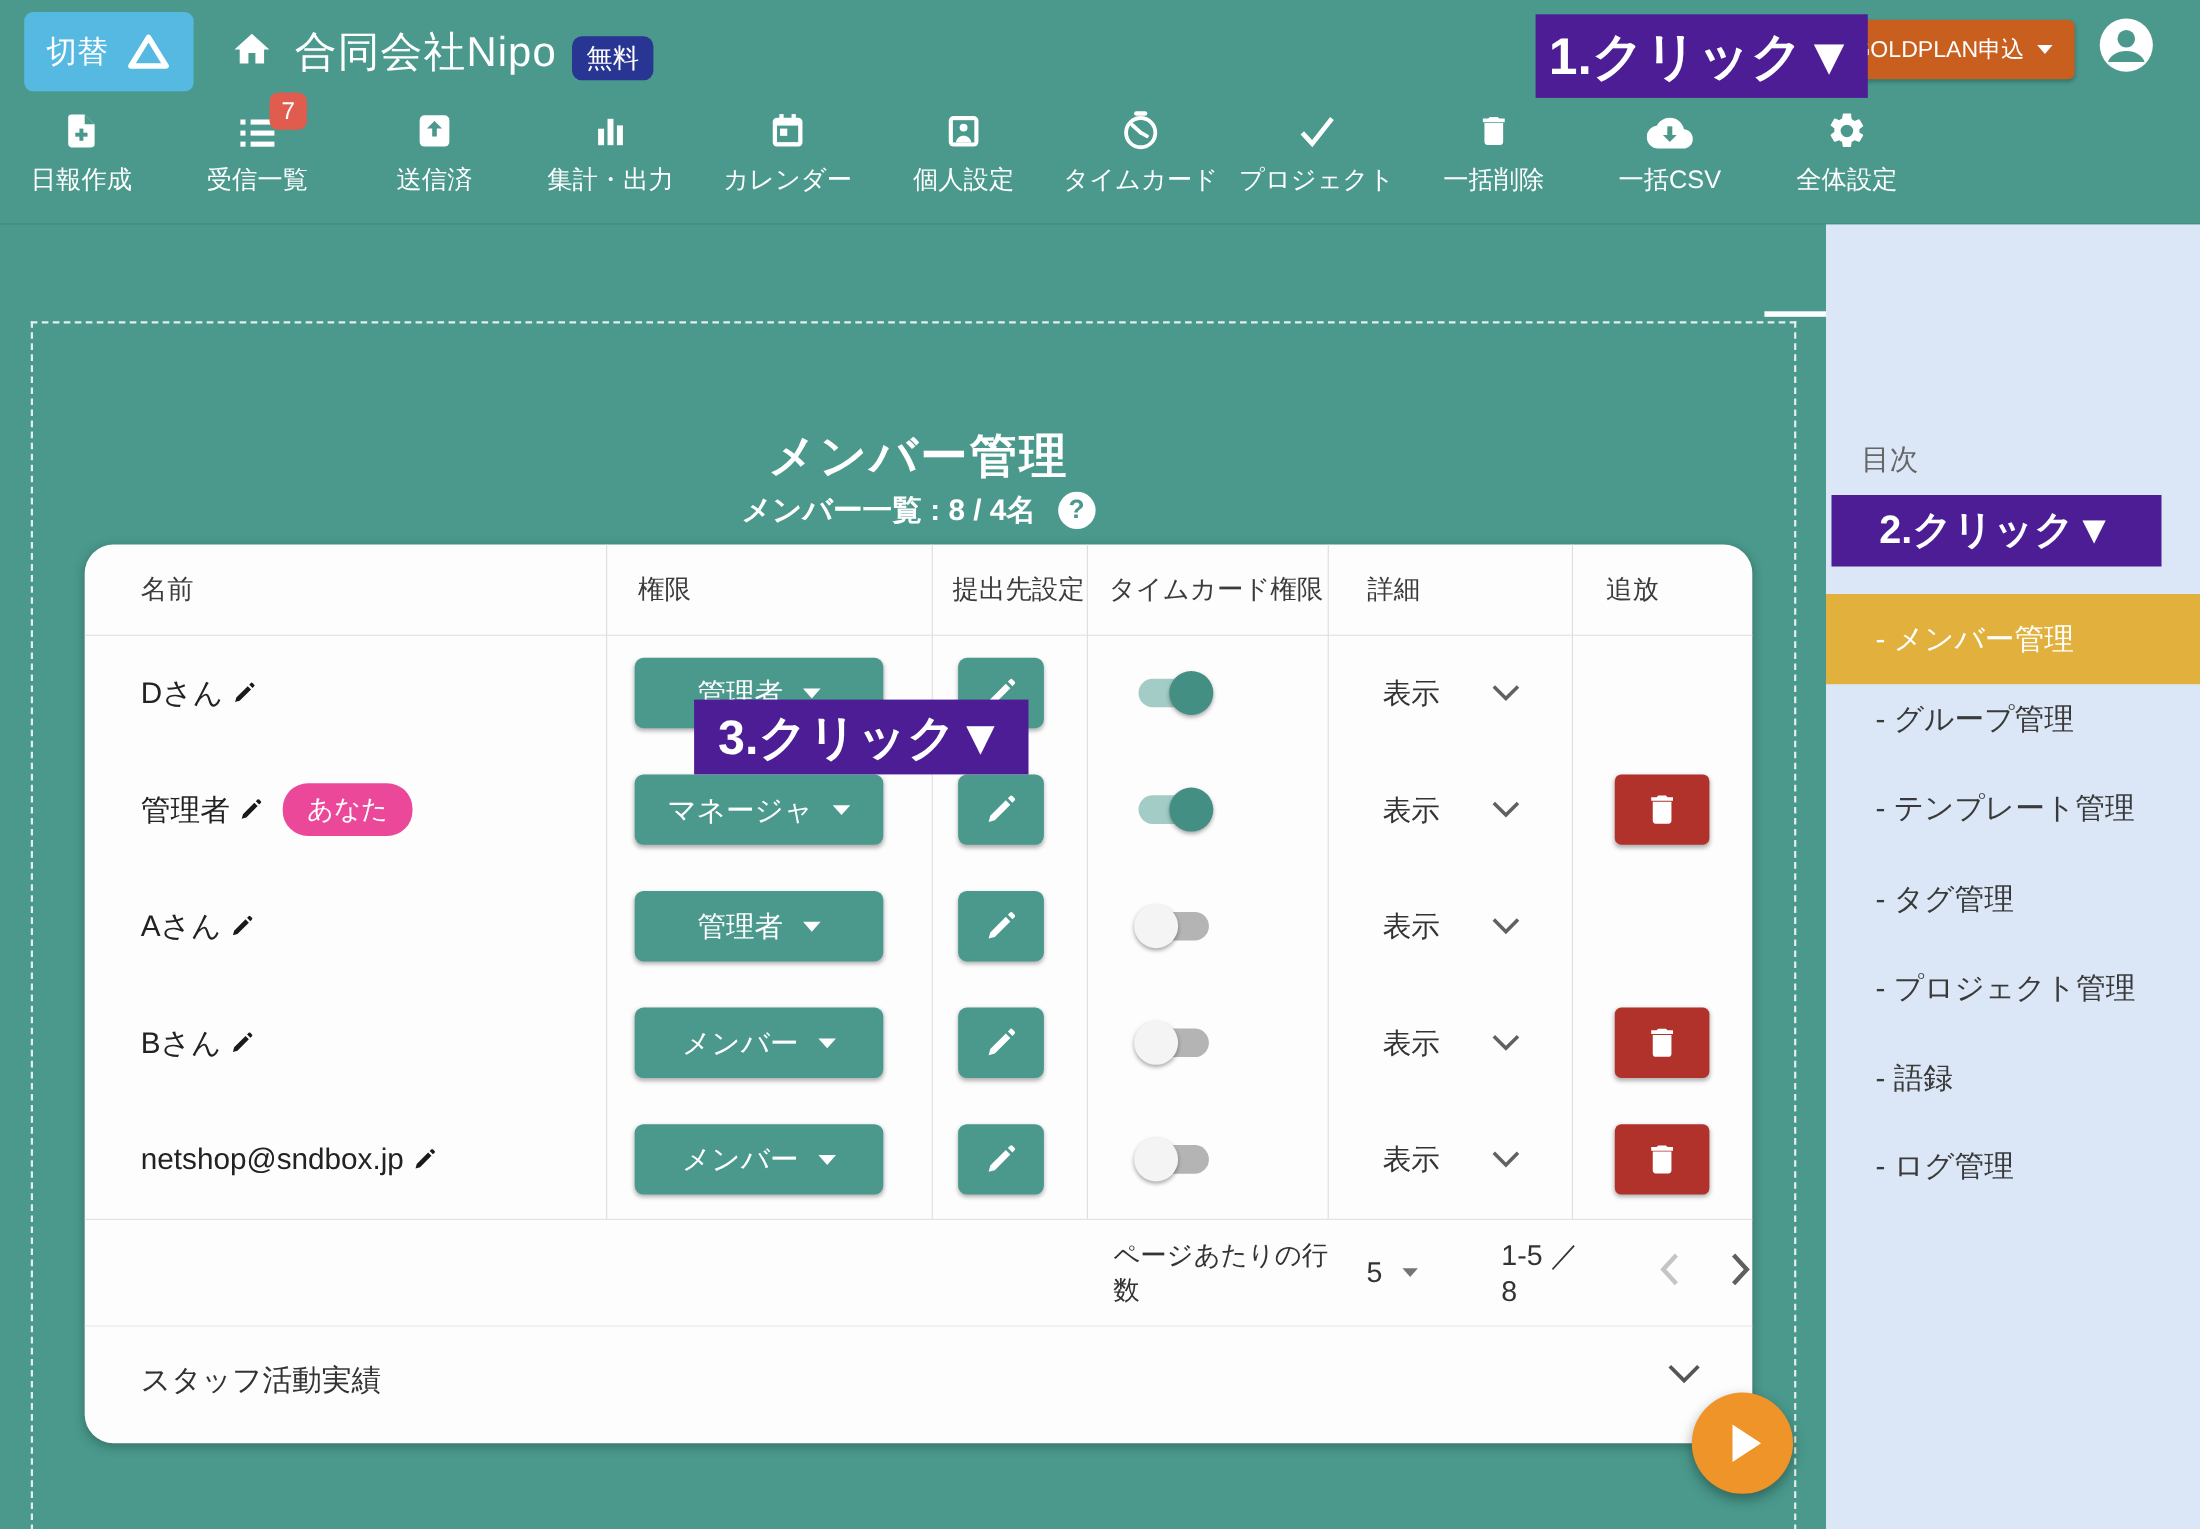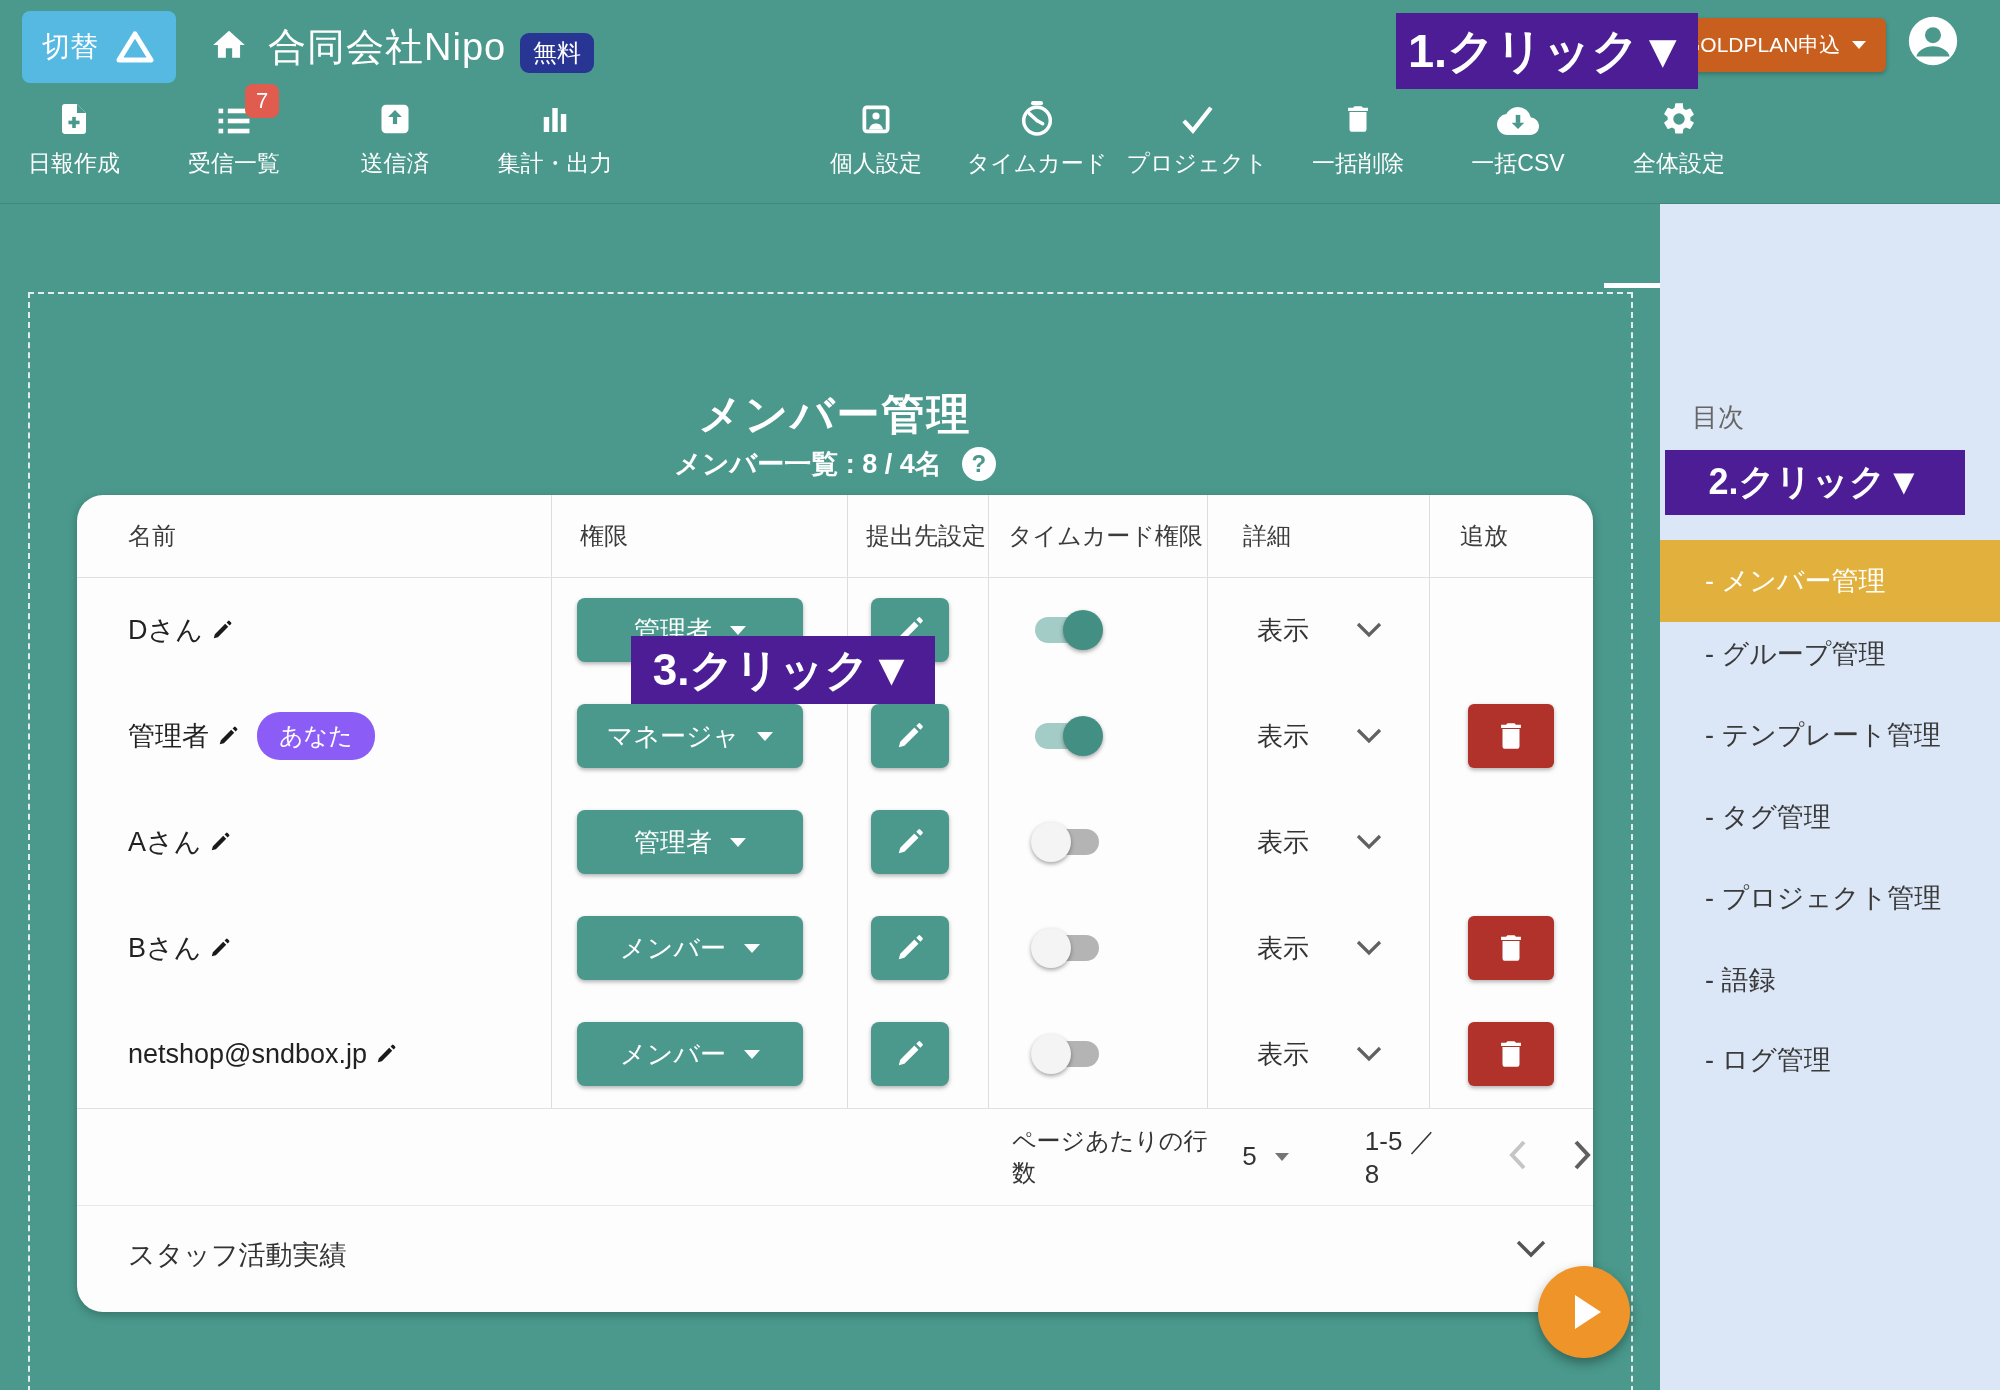--- a/index.html
+++ b/index.html
@@ -42,21 +42,21 @@
     display:flex; align-items:center; justify-content:center; cursor:pointer; }
 
   
   .card { position:absolute; left:77px; top:495px; width:1516px; height:817px; background:#fdfdfd; border-radius:26px;
     box-shadow:0 3px 10px rgba(0,0,0,.25); z-index:1; }
   .col-line { position:absolute; top:0; width:1px; height:613px; background:#ddd; }
   .hdr-line { position:absolute; left:0; top:82px; width:1516px; height:1px; background:#e0e0e0; }
   .th { position:absolute; top:0; height:82px; display:flex; align-items:center; color:#3c3c3c; font-size:24px; }
   .trow { position:absolute; left:0; width:1516px; height:106px; }
   .name-cell { position:absolute; left:51px; top:0; height:106px; display:flex; align-items:center; gap:8px; font-size:27px; color:#222; }
-  .chip { background:#8b5cf6; color:#fff; font-size:24px; border-radius:23px; padding:8px 22px; margin-left:10px; }
+  .chip { background:#ec4899; color:#fff; font-size:24px; border-radius:23px; padding:8px 22px; margin-left:10px; }
   .role-btn { position:absolute; left:500px; top:21px; width:226px; height:64px; background:#4a998c; border-radius:8px;
     display:flex; align-items:center; justify-content:center; gap:18px; color:#fff; font-size:26px;
     box-shadow:0 2px 4px rgba(0,0,0,.3); cursor:pointer; }
   .role-btn .caret { width:0; height:0; border-left:8px solid transparent; border-right:8px solid transparent; border-top:9px solid #fff; }
   .edit-btn { position:absolute; left:794px; top:21px; width:78px; height:64px; background:#4a998c; border-radius:8px;
     display:flex; align-items:center; justify-content:center; box-shadow:0 2px 4px rgba(0,0,0,.3); cursor:pointer; }
   .toggle { position:absolute; left:958px; top:40px; width:64px; height:26px; cursor:pointer; }
   .toggle .track { width:64px; height:26px; border-radius:13px; }
   .toggle .knob { position:absolute; top:-7px; width:40px; height:40px; border-radius:50%; box-shadow:0 2px 4px rgba(0,0,0,.35); }
   .toggle.on .track { background:#a4ccc6; }
@@ -177,20 +177,32 @@
       <svg width="36" height="36" viewBox="0 0 24 24">
           <g fill="#fff">
             <rect x="4.5" y="10" width="3.6" height="10"></rect>
             <rect x="10.2" y="4" width="3.6" height="16"></rect>
             <rect x="15.9" y="8" width="3.6" height="12"></rect>
           </g>
         </svg>
     </span>
     <span class="lbl">集計・出力</span>
   </div>
+  <div class="nav-item" style="left:634px">
+    <span class="nav-icon">
+      <svg width="36" height="38" viewBox="0 0 24 24">
+          <rect x="3" y="4" width="18" height="17.5" rx="2.5" fill="#fff"></rect>
+          <rect x="5.6" y="8.8" width="12.8" height="10" fill="#4a998c"></rect>
+          <rect x="7" y="1.8" width="2.6" height="4.4" fill="#fff"></rect>
+          <rect x="14.4" y="1.8" width="2.6" height="4.4" fill="#fff"></rect>
+          <rect x="7.4" y="10.6" width="4.4" height="4.4" fill="#fff"></rect>
+        </svg>
+    </span>
+    <span class="lbl">カレンダー</span>
+  </div>
   <div class="nav-item" style="left:794px">
     <span class="nav-icon">
       <svg width="36" height="38" viewBox="0 0 24 24">
           <rect x="3" y="3" width="18" height="18.5" rx="3" fill="#fff"></rect>
           <rect x="5.5" y="5.5" width="13" height="13.5" fill="#4a998c"></rect>
           <circle cx="12" cy="10" r="2.4" fill="#fff"></circle>
           <path d="M7.4 19c.3-2.6 2.3-4 4.6-4s4.3 1.4 4.6 4z" fill="#fff"></path>
         </svg>
     </span>
     <span class="lbl">個人設定</span>

